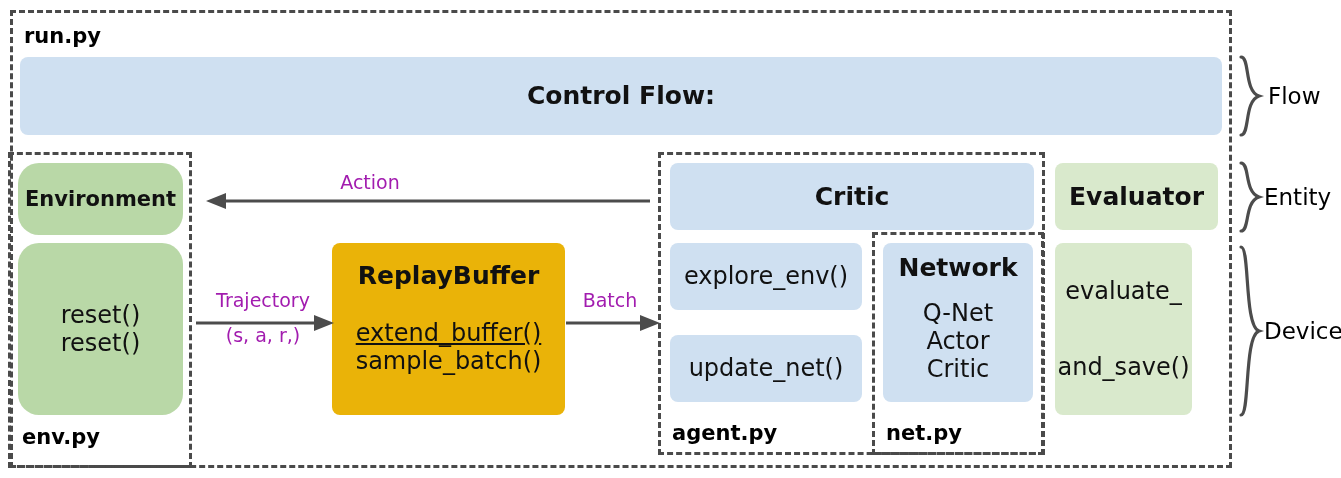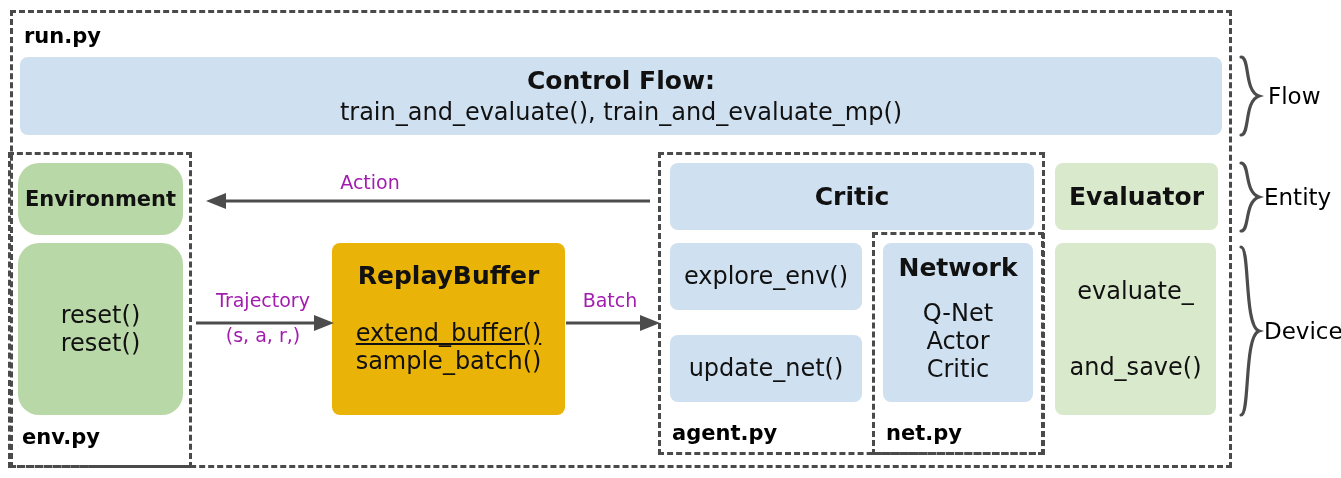--- a/index.html
+++ b/index.html
@@ -72,21 +72,20 @@
 <body>
 
 <div id="canvas">
 
   <div class="abs dashed" style="left:10px; top:10px; width:1222px; height:458px;"></div>
 
   <div class="abs filename" style="left:24px; top:24px;">run.py</div>
 
   <div class="abs block blue" style="left:20px; top:57px; width:1202px; height:78px;">
     <div class="bold" style="font-size:25px;">Control Flow:</div>
-    <div style="font-size:24px; margin-top:3px;">train_and_evaluate(),  train_and_evaluate_mp()</div>
   </div>
 
   <div class="abs dashed" style="left:8px; top:152px; width:184px; height:316px;"></div>
 
   <div class="abs block green" style="left:18px; top:163px; width:165px; height:72px;">
     <div class="bold" style="font-size:21px;">Environment</div>
   </div>
 
   <div class="abs block green" style="left:18px; top:243px; width:165px; height:172px;">
     <div style="font-size:24px;">reset()</div>
@@ -125,21 +124,21 @@
     <div style="font-size:24px;">Actor</div>
     <div style="font-size:24px;">Critic</div>
   </div>
 
   <div class="abs filename" style="left:886px; top:421px;">net.py</div>
 
   <div class="abs block lgreen" style="left:1055px; top:163px; width:163px; height:67px;">
     <div class="bold" style="font-size:25px;">Evaluator</div>
   </div>
 
-  <div class="abs block lgreen" style="left:1055px; top:243px; width:161px; height:172px;gap:47px;">
+  <div class="abs block lgreen" style="left:1055px; top:243px; width:137px; height:172px;gap:47px;">
     <div style="font-size:24px;">evaluate_</div>
     <div style="font-size:24px;">and_save()</div>
   </div>
 
   <div class="abs" style="left:200px; top:176px; width:450px; height:34px;">
     <svg width="450" height="34" viewBox="0 0 450 34">
       <line class="ln" x1="450" y1="25" x2="20" y2="25"></line>
       <polygon class="hd" points="6,25 26,17 26,33"></polygon>
     </svg>
   </div>

